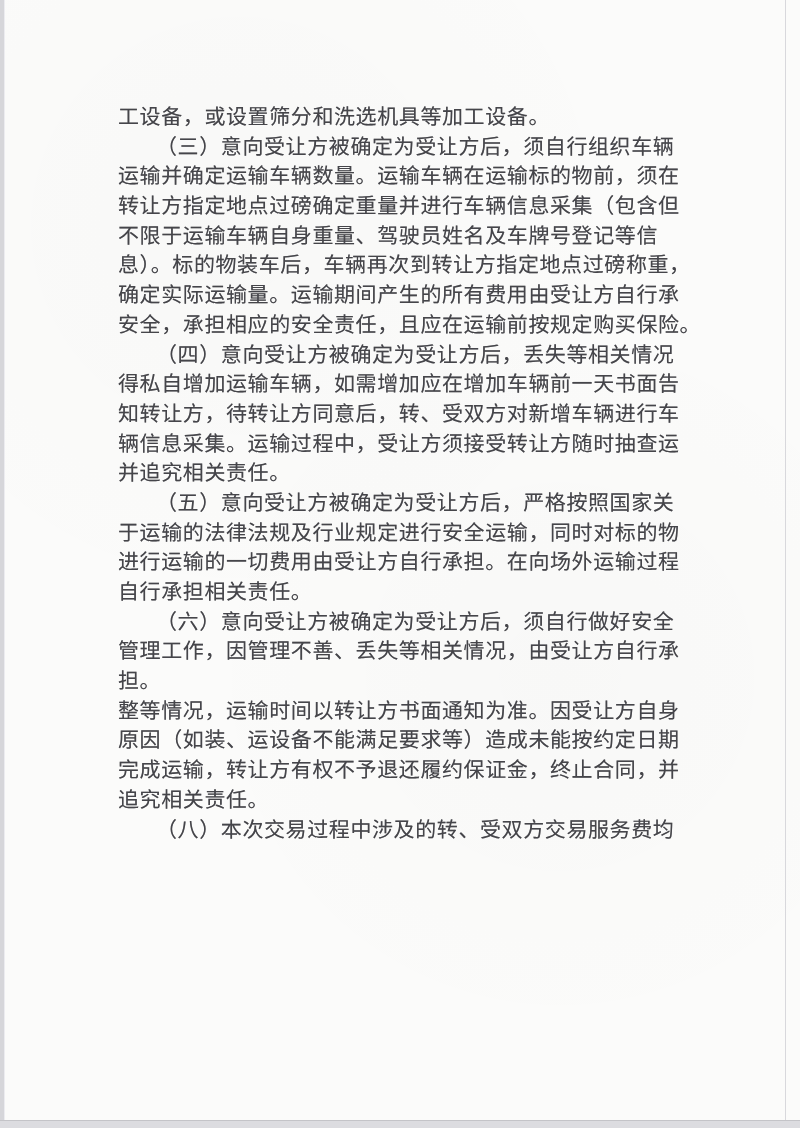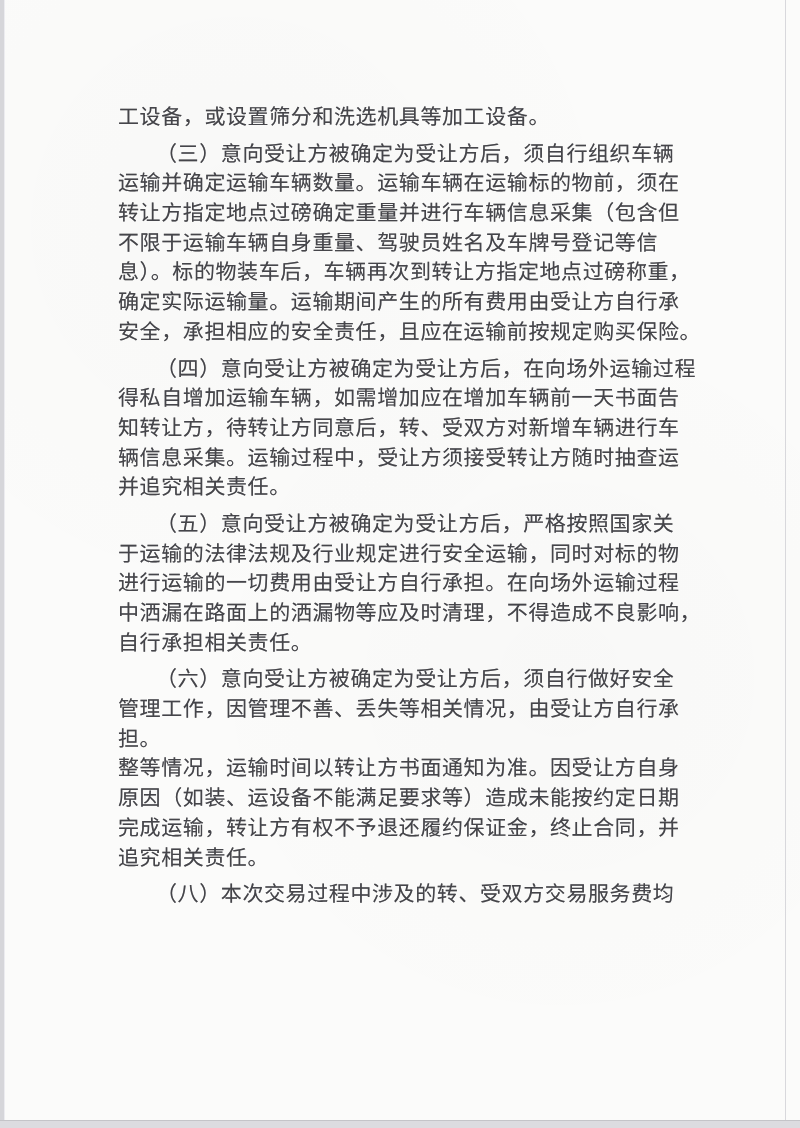--- a/index.html
+++ b/index.html
@@ -52,48 +52,46 @@
     letter-spacing: 0.6px;
     text-shadow: 0 0 0.6px rgba(70,70,75,0.45);
   }
   .doc-text .line {
     height: 29.7px;
     line-height: 29.7px;
     white-space: nowrap;
   }
   .doc-text .line.indent {
     padding-left: 38px;
-    margin-top: 7px;
   }
 </style>
 </head>
 <body>
 
 <div class="scan-page">
   <div class="edge-left"></div>
   <div class="edge-right-line"></div>
   <div class="edge-bottom"></div>
   <div class="doc-text">
       <div class="line">工设备，或设置筛分和洗选机具等加工设备。</div>
       <div class="line indent">（三）意向受让方被确定为受让方后，须自行组织车辆</div>
       <div class="line">运输并确定运输车辆数量。运输车辆在运输标的物前，须在</div>
       <div class="line">转让方指定地点过磅确定重量并进行车辆信息采集（包含但</div>
       <div class="line">不限于运输车辆自身重量、驾驶员姓名及车牌号登记等信</div>
       <div class="line">息）。标的物装车后，车辆再次到转让方指定地点过磅称重，</div>
       <div class="line">确定实际运输量。运输期间产生的所有费用由受让方自行承</div>
       <div class="line">安全，承担相应的安全责任，且应在运输前按规定购买保险。</div>
-      <div class="line indent">（四）意向受让方被确定为受让方后，在向场外运输过程</div>
+      <div class="line indent">（四）意向受让方被确定为受让方后，丢失等相关情况</div>
       <div class="line">得私自增加运输车辆，如需增加应在增加车辆前一天书面告</div>
       <div class="line">知转让方，待转让方同意后，转、受双方对新增车辆进行车</div>
       <div class="line">辆信息采集。运输过程中，受让方须接受转让方随时抽查运</div>
       <div class="line">并追究相关责任。</div>
       <div class="line indent">（五）意向受让方被确定为受让方后，严格按照国家关</div>
       <div class="line">于运输的法律法规及行业规定进行安全运输，同时对标的物</div>
       <div class="line">进行运输的一切费用由受让方自行承担。在向场外运输过程</div>
-      <div class="line">中洒漏在路面上的洒漏物等应及时清理，不得造成不良影响，</div>
       <div class="line">自行承担相关责任。</div>
       <div class="line indent">（六）意向受让方被确定为受让方后，须自行做好安全</div>
       <div class="line">管理工作，因管理不善、丢失等相关情况，由受让方自行承</div>
       <div class="line">担。</div>
       <div class="line">整等情况，运输时间以转让方书面通知为准。因受让方自身</div>
       <div class="line">原因（如装、运设备不能满足要求等）造成未能按约定日期</div>
       <div class="line">完成运输，转让方有权不予退还履约保证金，终止合同，并</div>
       <div class="line">追究相关责任。</div>
       <div class="line indent">（八）本次交易过程中涉及的转、受双方交易服务费均</div>
     </div>

